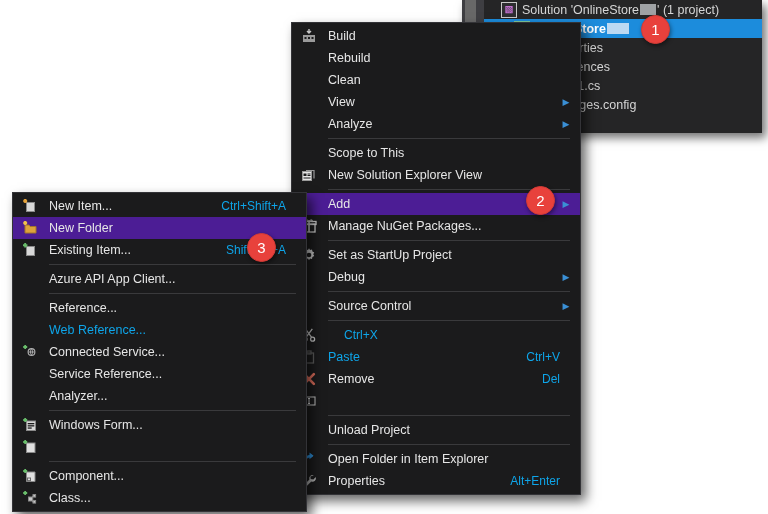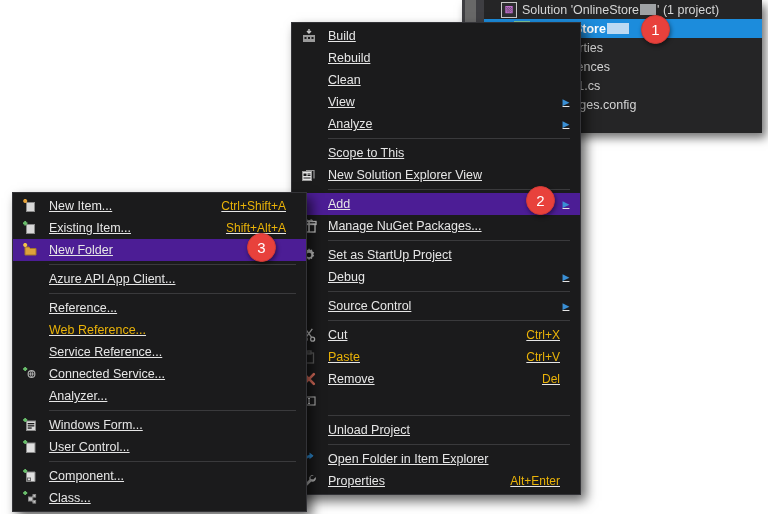--- a/index.html
+++ b/index.html
@@ -66,30 +66,29 @@
   #context-menu{ left:291px; top:22px; width:288px; }
   #add-submenu{  left:12px;   top:192px; width:293px; }
 
   .mi{
     position:relative;
     height:22px;
     display:flex;align-items:center;
     padding:0 8px 0 0;
     cursor:default;
     white-space:nowrap;
-    text-decoration:underline;
   }
   .mi.hl{background:#4c1d95;}
   .mi .gutter{
     width:34px;flex:0 0 34px;height:22px;
     display:flex;align-items:center;justify-content:center;
   }
   .mi .label{flex:1 1 auto;padding-left:2px;}
-  .mi .accel{color:#eab308;font-size:12px;padding-left:18px;}
-  .mi.disabled .label,.mi.disabled .accel{color:#eab308;}
+  .mi .accel{color:#0ea5e9;font-size:12px;padding-left:18px;}
+  .mi.disabled .label,.mi.disabled .accel{color:#0ea5e9;}
   .mi .arrow{
     width:12px;flex:0 0 12px;color:#3a8fd4;font-size:9px;text-align:center;
   }
   .sep{height:1px;background:#3a3a3c;margin:3px 10px 3px 36px;}
 
   
   .gi{position:relative;width:16px;height:16px;display:block;}
   .gi svg{display:block;width:16px;height:16px;}
 
   
@@ -265,21 +264,20 @@
     <div class="mi">
       <span class="gutter">
         <span class="gi">
           <svg viewBox="0 0 16 16">
             <circle cx="4" cy="12.2" r="2" fill="none" stroke="#c8c8c8" stroke-width="1.3"></circle>
             <circle cx="11.6" cy="12.2" r="2" fill="none" stroke="#c8c8c8" stroke-width="1.3"></circle>
             <path d="M4.6 10.8L11.3 1.8M11 10.8L4.4 1.8" stroke="#c8c8c8" stroke-width="1.3" fill="none"></path>
           </svg>
         </span>
       </span>
-      <span class="label">Cut</span>
       <span class="accel">Ctrl+X</span>
       <span class="arrow"></span>
     </div>
     <div class="mi disabled">
       <span class="gutter">
         <span class="gi">
           <svg viewBox="0 0 16 16">
             <rect x="3.5" y="4" width="9" height="10" fill="none" stroke="#5c5c5c" stroke-width="1.3"></rect>
             <rect x="6" y="2" width="4" height="3" fill="none" stroke="#5c5c5c" stroke-width="1.3"></rect>
           </svg>
@@ -352,78 +350,78 @@
           <svg viewBox="0 0 16 16">
             <rect x="4.5" y="4.5" width="8" height="9" fill="#d8d8d8" stroke="#8a8a8a"></rect>
             <path d="M3.2 1v4M1.2 3h4M1.8 1.6l2.8 2.8M4.6 1.6L1.8 4.4" stroke="#e6a33a" stroke-width="1.3"></path>
           </svg>
         </span>
       </span>
       <span class="label">New Item...</span>
       <span class="accel">Ctrl+Shift+A</span>
       <span class="arrow"></span>
     </div>
+    <div class="mi hl">
+      <span class="gutter">
+        <span class="gi">
+          <svg viewBox="0 0 16 16">
+            <path d="M3 5h4l1.2 1.5H14V13H3z" fill="#dda33c" stroke="#a5762a"></path>
+            <path d="M3.2 1v4M1.2 3h4M1.8 1.6l2.8 2.8M4.6 1.6L1.8 4.4" stroke="#f0c24a" stroke-width="1.3"></path>
+          </svg>
+        </span>
+      </span>
+      <span class="label">New Folder</span>
+      <span class="arrow"></span>
+    </div>
     <div class="mi">
       <span class="gutter">
         <span class="gi">
           <svg viewBox="0 0 16 16">
             <rect x="4.5" y="4.5" width="8" height="9" fill="#d8d8d8" stroke="#8a8a8a"></rect>
             <path d="M3.2 1v4.4M1 3.2h4.4" stroke="#69bd6b" stroke-width="1.9"></path>
           </svg>
         </span>
       </span>
       <span class="label">Existing Item...</span>
       <span class="accel">Shift+Alt+A</span>
       <span class="arrow"></span>
     </div>
-    <div class="mi hl">
-      <span class="gutter">
-        <span class="gi">
-          <svg viewBox="0 0 16 16">
-            <path d="M3 5h4l1.2 1.5H14V13H3z" fill="#dda33c" stroke="#a5762a"></path>
-            <path d="M3.2 1v4M1.2 3h4M1.8 1.6l2.8 2.8M4.6 1.6L1.8 4.4" stroke="#f0c24a" stroke-width="1.3"></path>
-          </svg>
-        </span>
-      </span>
-      <span class="label">New Folder</span>
-      <span class="arrow"></span>
-    </div>
     <div class="sep"></div>
     <div class="mi">
       <span class="gutter"></span>
       <span class="label">Azure API App Client...</span>
       <span class="arrow"></span>
     </div>
     <div class="sep"></div>
     <div class="mi">
       <span class="gutter"></span>
       <span class="label">Reference...</span>
       <span class="arrow"></span>
     </div>
     <div class="mi disabled">
       <span class="gutter"></span>
       <span class="label">Web Reference...</span>
-      <span class="arrow"></span>
-    </div>
-    <div class="mi">
-      <span class="gutter"></span>
-      <span class="label">Service Reference...</span>
       <span class="arrow"></span>
     </div>
     <div class="mi">
       <span class="gutter">
         <span class="gi">
           <svg viewBox="0 0 16 16">
             <circle cx="9.5" cy="8" r="3.4" fill="none" stroke="#b0b0b0" stroke-width="1.1"></circle>
             <path d="M6.1 8h6.8M9.5 4.6c1.4 1.8 1.4 5 0 6.8M9.5 4.6c-1.4 1.8-1.4 5 0 6.8" stroke="#b0b0b0" stroke-width=".9" fill="none"></path>
             <path d="M3.2 1v4M1.2 3h4" stroke="#69bd6b" stroke-width="1.8"></path>
           </svg>
         </span>
       </span>
       <span class="label">Connected Service...</span>
+      <span class="arrow"></span>
+    </div>
+    <div class="mi">
+      <span class="gutter"></span>
+      <span class="label">Service Reference...</span>
       <span class="arrow"></span>
     </div>
     <div class="mi">
       <span class="gutter"></span>
       <span class="label">Analyzer...</span>
       <span class="arrow"></span>
     </div>
     <div class="sep"></div>
     <div class="mi">
       <span class="gutter">
@@ -442,21 +440,20 @@
     </div>
     <div class="mi">
       <span class="gutter">
         <span class="gi">
           <svg viewBox="0 0 16 16">
             <rect x="4.5" y="4" width="8.5" height="9.5" fill="#e0e0e0" stroke="#8a8a8a"></rect>
             <path d="M3.2 1v4M1.2 3h4" stroke="#69bd6b" stroke-width="1.8"></path>
           </svg>
         </span>
       </span>
-      <span class="label">User Control...</span>
       <span class="arrow"></span>
     </div>
     <div class="sep"></div>
     <div class="mi">
       <span class="gutter">
         <span class="gi">
           <svg viewBox="0 0 16 16">
             <path d="M4.5 4h8.5v9.5H4.5z" fill="#e0e0e0" stroke="#8a8a8a"></path>
             <rect x="5.5" y="10" width="3" height="2.6" fill="none" stroke="#6a6a6a"></rect>
             <path d="M3.2 1v4M1.2 3h4" stroke="#69bd6b" stroke-width="1.8"></path>

